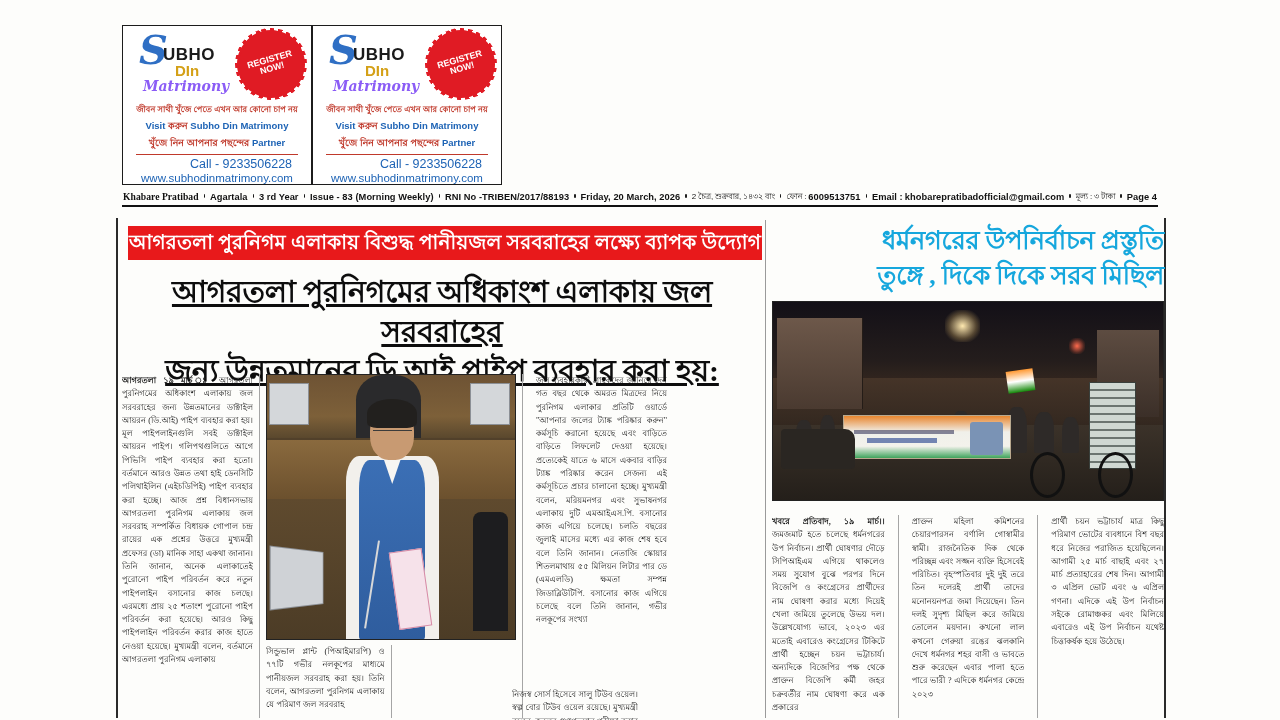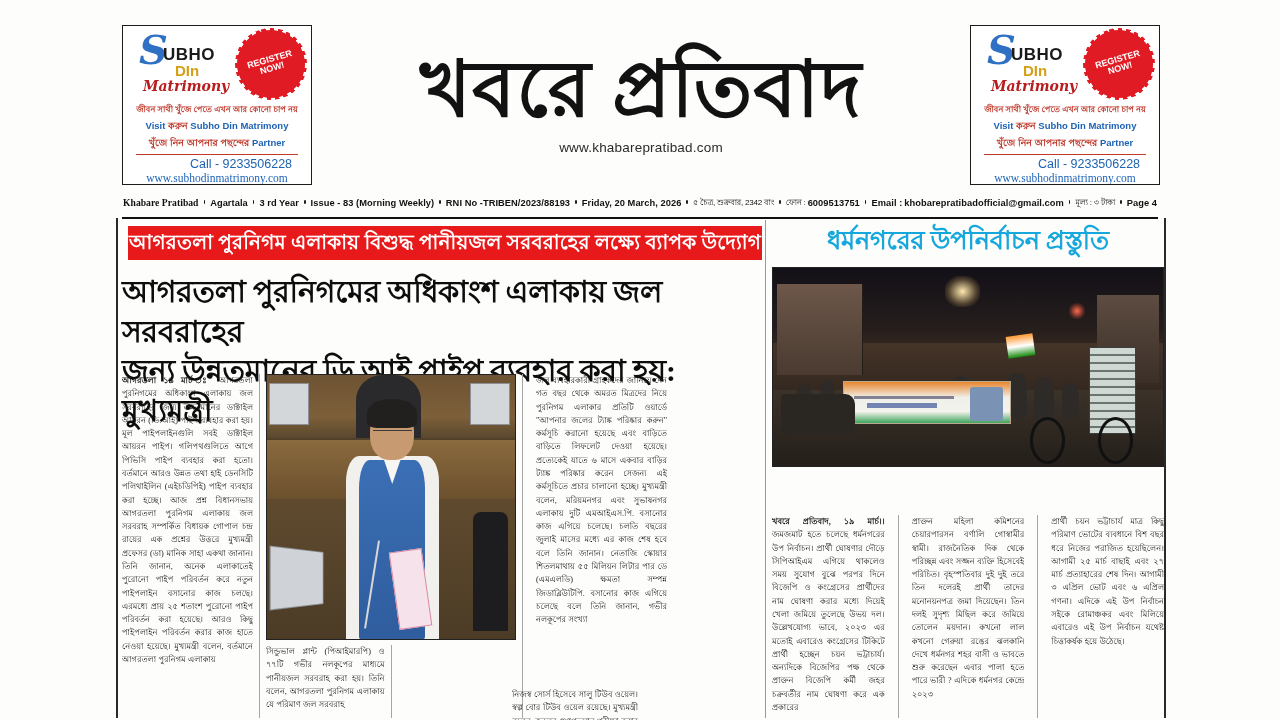--- a/index.html
+++ b/index.html
@@ -70,21 +70,21 @@
     font-weight: bold;
     color: #d4a017;
   }
   .ad-matrimony {
     position: absolute;
     left: 20px; top: 50px;
     font-family: "DejaVu Serif", serif;
     font-style: italic;
     font-size: 14px;
     font-weight: bold;
-    color: #b91c1c;
+    color: #8b5cf6;
   }
   .ad-stamp {
     position: absolute;
     right: 8px; top: 4px;
     width: 64px; height: 64px;
     border-radius: 50%;
     background: #e01b24;
     color: #fff;
     display: flex;
     flex-direction: column;
@@ -142,21 +142,20 @@
     color: #1d63b5;
     font-weight: normal;
     text-align: center;
     margin-left: 48px;
   }
   .ad-url {
     font-size: 11.5px;
     color: #1d63b5;
     text-align: center;
     margin-top: 1px;
-    font-family: Liberation Serif, serif;
   }
 
   .masthead-center {
     flex: 1 1 auto;
     display: flex;
     flex-direction: column;
     align-items: center;
     justify-content: center;
     padding-bottom: 6px;
   }
@@ -188,21 +187,21 @@
     align-items: center;
     justify-content: center;
     flex-wrap: nowrap;
     font-size: 9.3px;
     font-weight: bold;
     color: #111;
     letter-spacing: .05px;
     white-space: nowrap;
     padding-bottom: 2px;
   }
-  .infobar .seg { margin: 6px 1px; }
+  .infobar .seg { margin: 0 1px; }
   .infobar .bullet {
     display: inline-block;
     width: 4px; height: 4px;
     border-radius: 50%;
     background: #111;
     margin: 0 4px 1px 4px;
   }
   .infobar .serif-name {
     font-family: "Liberation Serif", serif;
     font-weight: bold;
@@ -247,23 +246,24 @@
     white-space: nowrap;
     margin: 4px 0 0 6px;
     width: 634px;
   }
   .main-headline {
     font-family: "Liberation Serif", "DejaVu Serif", serif;
     font-size: 30px;
     font-weight: bold;
     color: #0d0d0d;
     line-height: 1.32;
-    text-align: left;
+    text-align: center;
     margin-top: 12px;
     letter-spacing: -.2px;
+    text-decoration: underline;
   }
   .left-body {
     position: absolute;
     top: 152px; left: 0;
     width: 640px; height: 344px;
     display: grid;
     grid-template-columns: 131px 1px 250px 1px 1px 131px;
     grid-template-areas: "c1 s1 mid s2 s3 c4";
     column-gap: 6px;
   }
@@ -506,21 +506,21 @@
     position: absolute;
     left: 772px; top: 222px;
     width: 392px; height: 496px;
   }
   .right-headline {
     font-family: "Liberation Serif", "DejaVu Serif", serif;
     font-size: 25.5px;
     font-weight: bold;
     color: #16a7dd;
     line-height: 1.36;
-    text-align: center;
+    text-align: right;
     letter-spacing: -.2px;
     margin-top: 2px;
   }
   .right-body {
     position: absolute;
     top: 293px; left: 0;
     width: 392px; height: 203px;
     display: grid;
     grid-template-columns: 1fr 1px 1fr 1px 1fr;
     column-gap: 13px;
@@ -567,24 +567,20 @@
       </div>
       <div class="ad-line3">
         <span class="bn">খুঁজে নিন আপনার পছন্দের</span>
         <span>Partner</span>
       </div>
       <div class="ad-rule"></div>
       <div class="ad-call">Call - 9233506228</div>
       <div class="ad-url">www.subhodinmatrimony.com</div>
     </div>
 
-    <div class="masthead-center">
-      <div class="paper-title">খবরে প্রতিবাদ</div>
-      <div class="paper-site">www.khabarepratibad.com</div>
-    </div>
 
     <div class="ad-box">
       <div class="ad-logo-row">
         <span class="ad-s">S</span>
         <span class="ad-subho">UBHO</span>
         <span class="ad-din">DIn</span>
         <span class="ad-matrimony">Matrimony</span>
         <span class="ad-stamp">
           <span>REGISTER</span>
           <span>NOW!</span>
@@ -609,25 +605,25 @@
   <div class="infobar-wrap">
     <div class="infobar">
       <span class="seg serif-name">Khabare Pratibad</span>
       <span class="bullet"></span>
       <span class="seg">Agartala</span>
       <span class="bullet"></span>
       <span class="seg">3 rd Year</span>
       <span class="bullet"></span>
       <span class="seg">Issue - 83 (Morning Weekly)</span>
       <span class="bullet"></span>
-      <span class="seg">RNI  No -TRIBEN/2023/88193</span>
+      <span class="seg">RNI  No -TRIBEN/2017/88193</span>
       <span class="bullet"></span>
       <span class="seg">Friday, 20 March, 2026</span>
       <span class="bullet"></span>
-      <span class="seg bn-small">৫ চৈত্র, শুক্রবার, 2342 বাং</span>
+      <span class="seg bn-small">2 চৈত্র, শুক্রবার, ১৪৩২ বাং</span>
       <span class="bullet"></span>
       <span class="seg bn-small">ফোন :</span>
       <span class="seg">6009513751</span>
       <span class="bullet"></span>
       <span class="seg">Email :</span>
       <span class="seg">khobarepratibadofficial@gmail.com</span>
       <span class="bullet"></span>
       <span class="seg bn-small">মূল্য : ৩ টাকা</span>
       <span class="bullet"></span>
       <span class="seg">Page 4</span>
@@ -690,20 +686,21 @@
       <div class="col col-4">জল ব্যবহারকারী গ্রাহকদের জানিয়ে দেন গত বছর থেকে অমরত মিত্রদের নিয়ে পুরনিগম এলাকার প্রতিটি ওয়ার্ডে "আপনার জলের ট্যাঙ্ক পরিষ্কার করুন" কর্মসূচি করানো হয়েছে এবং বাড়িতে বাড়িতে লিফলেট দেওয়া হয়েছে। প্রত্যেকেই যাতে ৬ মাসে একবার বাড়ির ট্যাঙ্ক পরিষ্কার করেন সেজন্য এই কর্মসূচিতে প্রচার চালানো হচ্ছে। মুখ্যমন্ত্রী বলেন, মরিয়মনগর এবং সুভাষনগর এলাকায় দুটি এমআইএস.পি. বসানোর কাজ এগিয়ে চলেছে। চলতি বছরের জুলাই মাসের মধ্যে এর কাজ শেষ হবে বলে তিনি জানান। নেতাজি স্কোয়ার শিতলমাথায় ৫৫ মিলিয়ন লিটার পার ডে (এমএলডি) ক্ষমতা সম্পন্ন জিডাব্লিউটিপি. বসানোর কাজ এগিয়ে চলেছে বলে তিনি জানান, গভীর নলকূপের সংখ্যা</div>
     </div>
   </div>
 
   <div style="position:absolute;left:512px;top:688px;width:126px;height:68px;overflow:hidden;" class="col">নিজস্ব সোর্স হিসেবে সালু টিউব ওয়েল। স্বল্প বোর টিউব ওয়েল রয়েছে। মুখ্যমন্ত্রী বলেন, জলের গুণগতমান পরীক্ষা করার জন্য প্রত্যেক ওয়াটার ট্রিটমেন্ট প্লান্টে জল</div>
 
   <div class="right-article">
 
     <div class="right-headline">
       <div>ধর্মনগরের উপনির্বাচন প্রস্তুতি</div>
+      <div>তুঙ্গে , দিকে দিকে সরব মিছিল</div>
     </div>
 
     <div class="photo photo-rally" style="margin-top:8px;">
       <div class="rl-sky"></div>
       <div class="rl-mid"></div>
       <div class="rl-ground"></div>
       <div class="rl-shop-l"></div>
       <div class="rl-shop-r"></div>
       <div class="rl-lamp"></div>
       <div class="rl-lamp2"></div>

